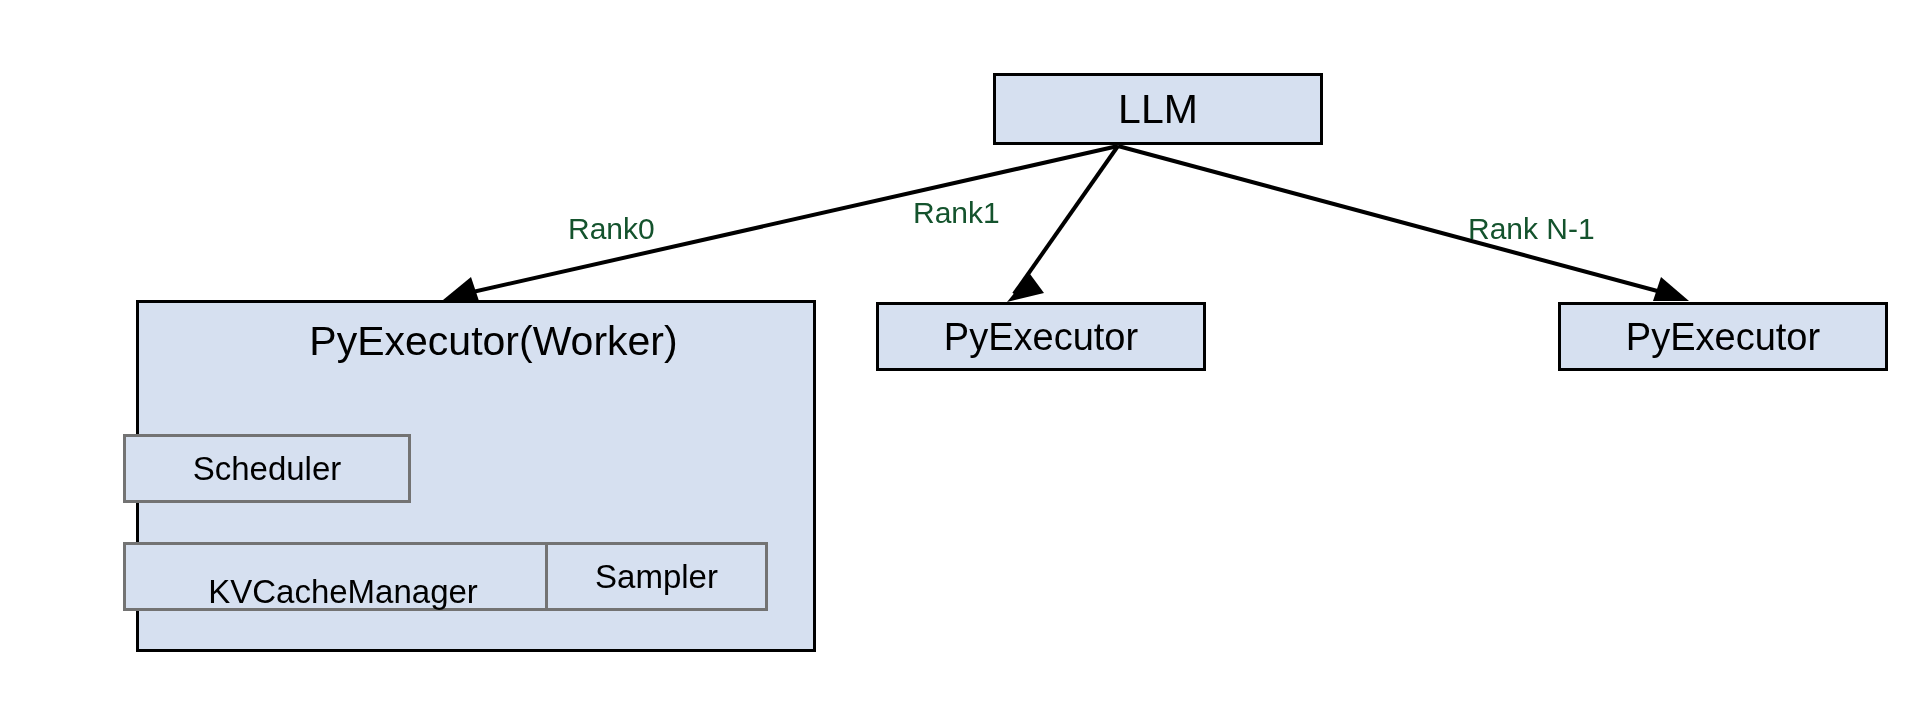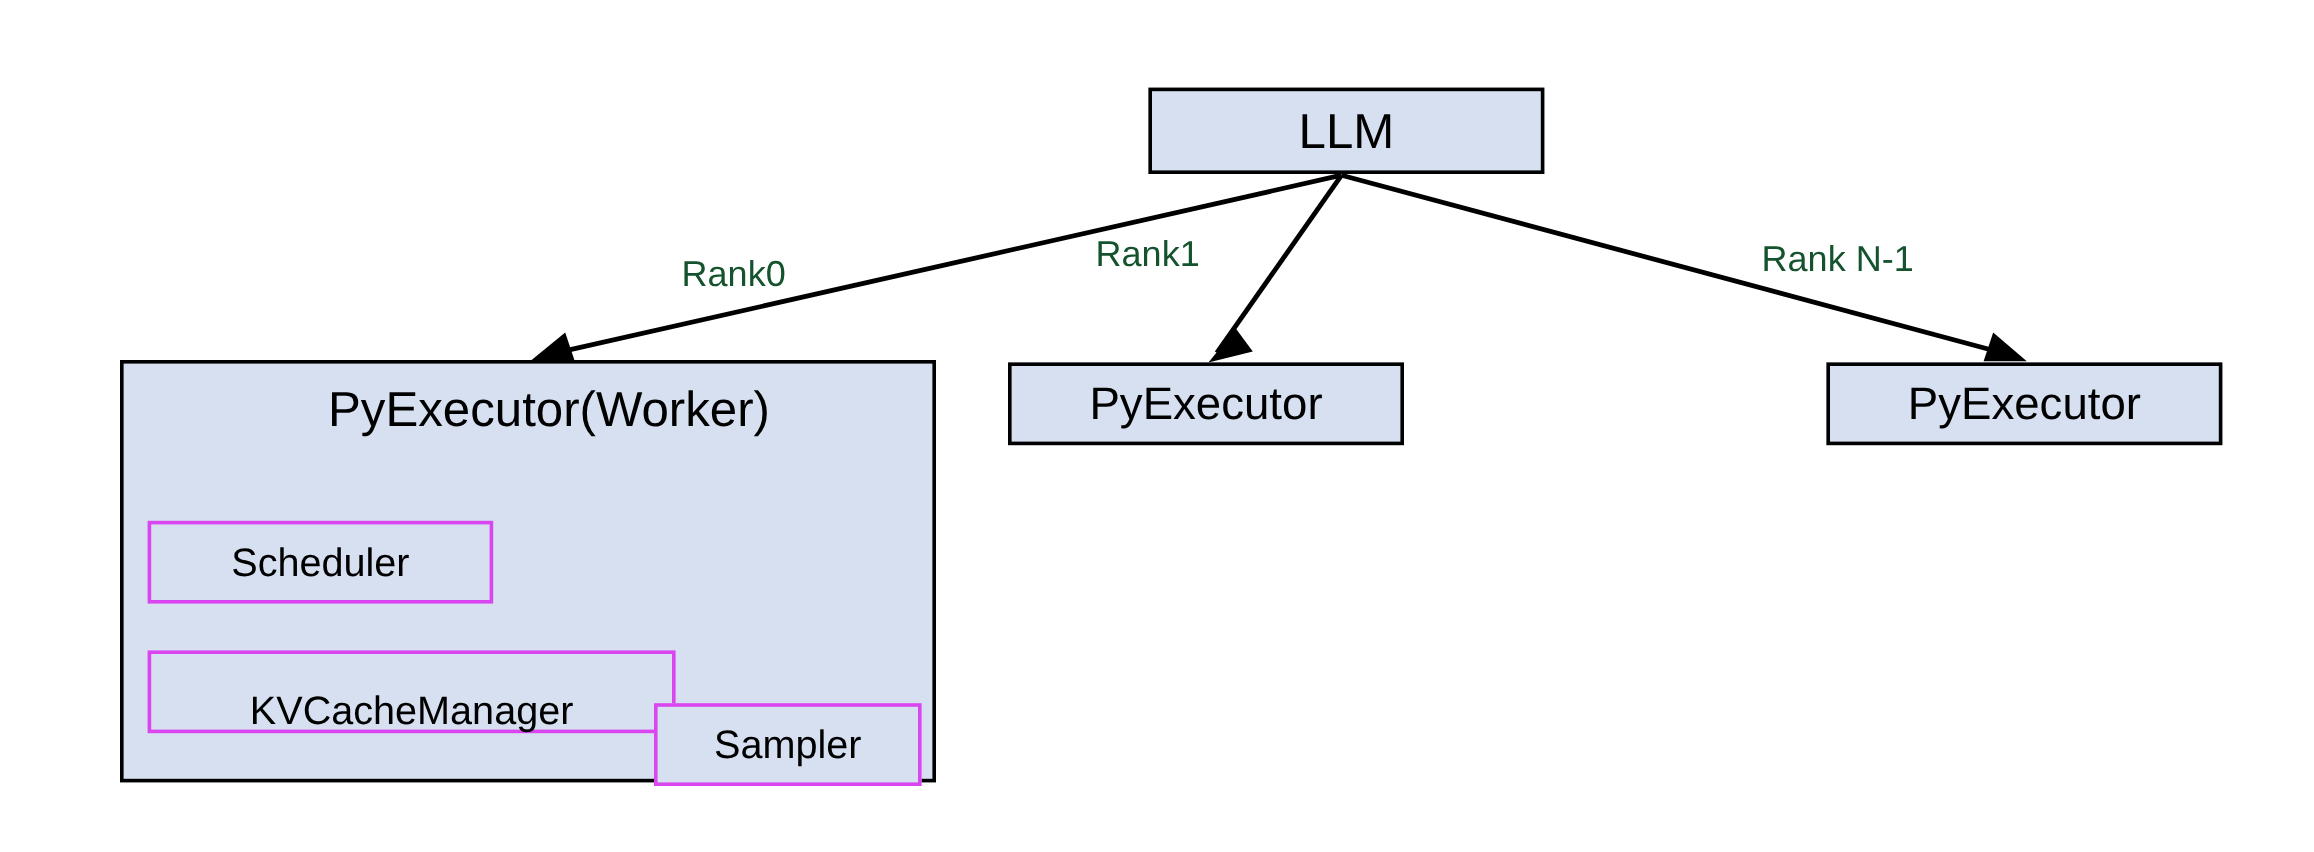--- a/index.html
+++ b/index.html
@@ -22,20 +22,21 @@
     position: absolute;
     box-sizing: border-box;
     background: #d6e0f0;
     border: 3px solid #000000;
     display: flex;
     align-items: flex-start;
     justify-content: center;
     color: #000000;
     font-family: "Liberation Sans", sans-serif;
     white-space: nowrap;
+    margin-left: 36px;
   }
   .node.center {
     align-items: center;
   }
   .node-label {
     display: block;
     line-height: 1;
   }
   
   #node-llm {
@@ -58,21 +59,21 @@
   #node-worker > .node-label {
     font-size: 41px;
     text-align: center;
     width: 100%;
   }
   
   .subnode {
     position: absolute;
     box-sizing: border-box;
     background: #d6e0f0;
-    border: 3px solid #d946ef;
+    border: 3px solid #737373;
     display: flex;
     align-items: center;
     justify-content: center;
     font-size: 33px;
     color: #000000;
     white-space: nowrap;
   }
   #node-scheduler {
     left: 123px;
     top: 434px;
@@ -90,21 +91,20 @@
     top: 542px;
     width: 440px;
     height: 69px;
     align-items: flex-end;
   }
   #node-sampler {
     left: 545px;
     top: 542px;
     width: 223px;
     height: 69px;
-    margin-top: 44px;
   }
   
   #node-pyexec-rank1 {
     left: 840px;
     top: 302px;
     width: 330px;
     height: 69px;
     font-size: 38px;
   }
   #node-pyexec-rankn {
@@ -136,21 +136,21 @@
   .edge-label {
     position: absolute;
     font-family: "Liberation Sans", sans-serif;
     font-size: 30px;
     color: #14532d;
     white-space: nowrap;
     background: transparent;
   }
   #label-rank0 { left: 568px; top: 212px; }
   #label-rank1 { left: 913px; top: 196px; }
-  #label-rankn { left: 1468px; top: 200px; }
+  #label-rankn { left: 1468px; top: 212px; }
 </style>
 </head>
 <body>
 
 <div id="canvas">
 
   <svg id="edges" viewBox="0 0 1928 710" xmlns="http://www.w3.org/2000/svg">
 
     <g>
       <line class="edge-line" x1="1118" y1="146" x2="455" y2="296"></line>

